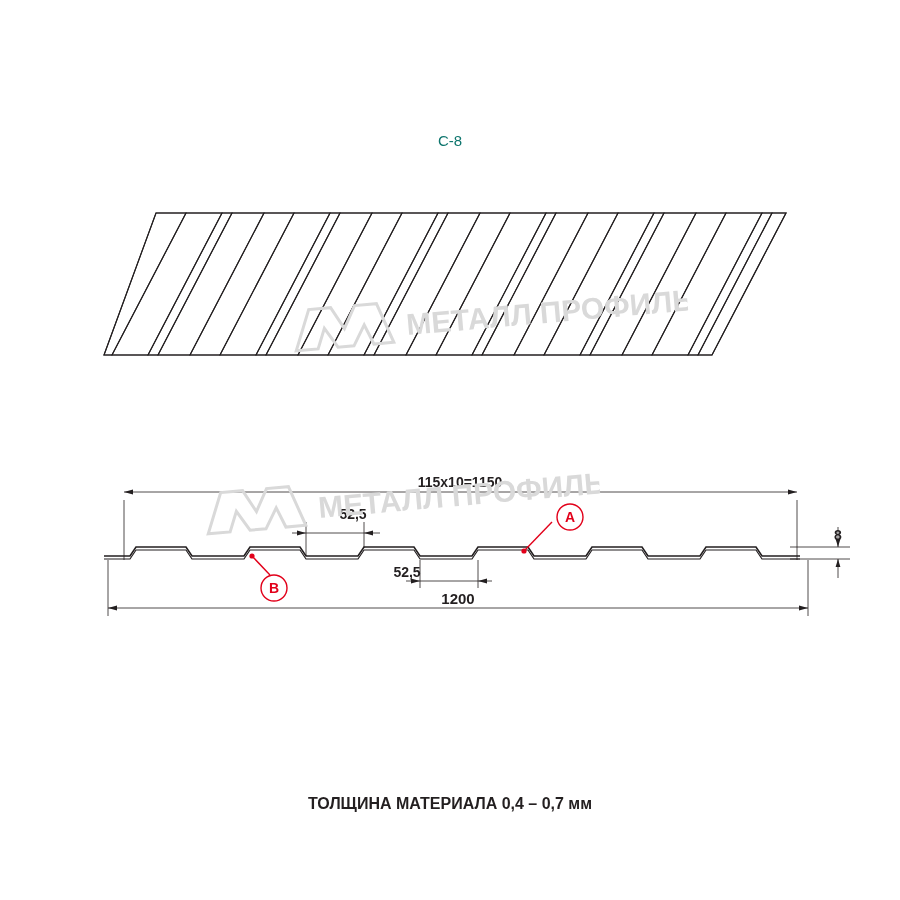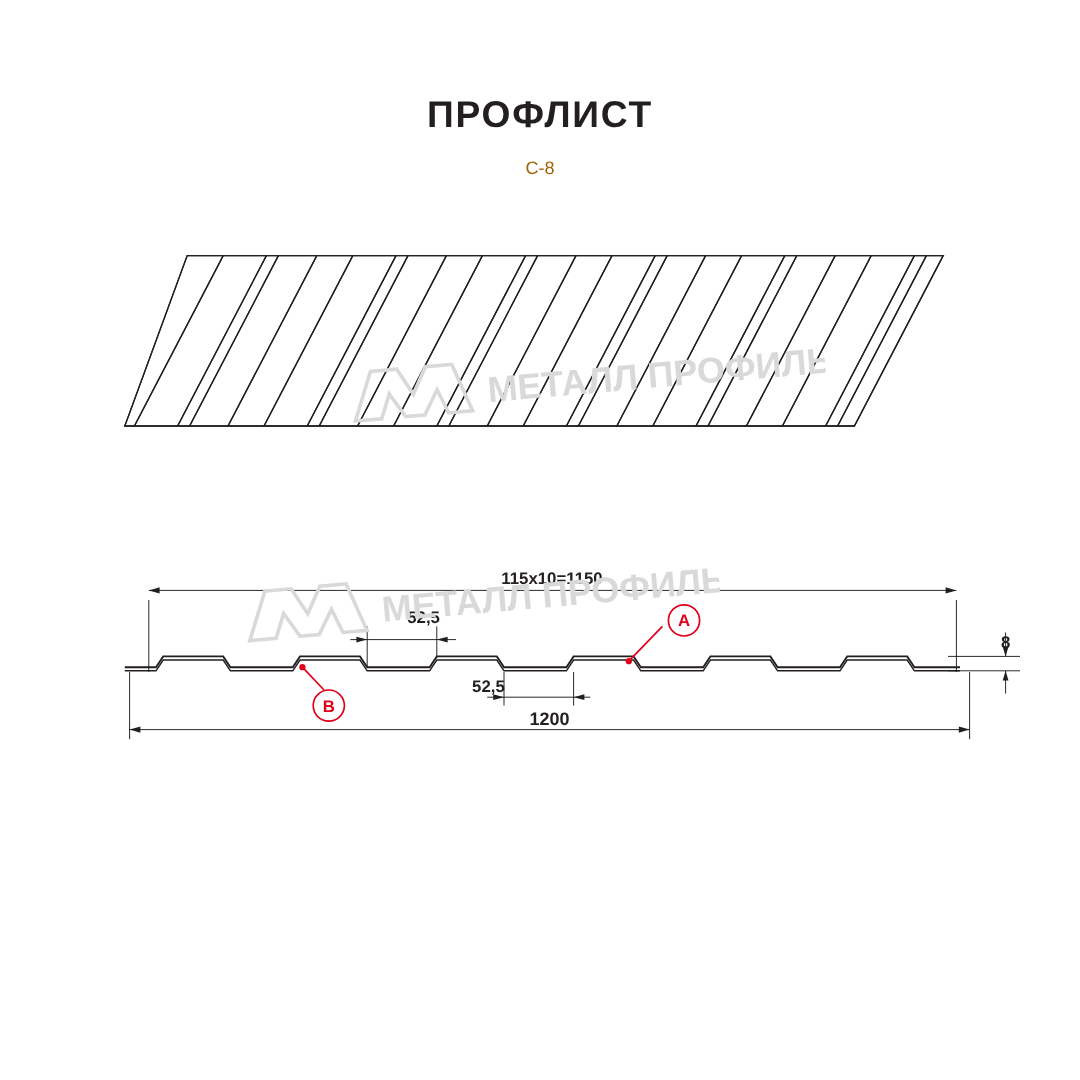--- a/index.html
+++ b/index.html
@@ -31,21 +31,21 @@
     letter-spacing: 1.5px;
     color: #231f20;
   }
   .subtitle {
     position: absolute;
     top: 132px;
     left: 0;
     width: 900px;
     text-align: center;
     font-size: 15px;
-    color: #a16207;
+    color: #0f766e;
   }
   .footer {
     position: absolute;
     top: 795px;
     left: 0;
     width: 900px;
     text-align: center;
     font-size: 16px;
     font-weight: bold;
     color: #231f20;
@@ -73,21 +73,20 @@
     top: 455px;
     left: 200px;
     transform: rotate(-5deg);
   }
 </style>
 </head>
 <body>
 
 <div class="page">
 
-  <div class="title">ПРОФЛИСТ</div>
   <div class="subtitle">С-8</div>
 
   <div class="stage">
     <svg width="900" height="900" viewBox="0 0 900 900">
       <g fill="none" stroke="#231f20" stroke-width="1.1" stroke-linejoin="miter">
 
         <path d="M 156 213 L 786 213 L 712 355 L 104 355 Z" fill="#ffffff"></path>
 
         <g>
           <path d="M 156 213 L 186 213 L 112 355 L 104 355 Z"></path>
@@ -210,14 +209,15 @@
 
   <div class="wm wm-flat">
     <svg width="400" height="90" viewBox="0 0 400 90">
       <g fill="none" stroke="#d9d9d9" stroke-width="3">
         <path d="M 6 62 L 22 22 L 44 22 L 56 44 L 68 22 L 90 22 L 104 62 L 84 62 L 76 42 L 64 62 L 48 62 L 36 42 L 28 62 Z"></path>
       </g>
       <text x="118" y="56" font-family="Liberation Sans, sans-serif" font-size="30" font-weight="bold" fill="#d9d9d9">МЕТАЛЛ ПРОФИЛЬ</text>
     </svg>
   </div>
 
+  <div class="footer">ТОЛЩИНА МАТЕРИАЛА 0,4 – 0,7 мм</div>
 
 </div>
 
 </body></html>

